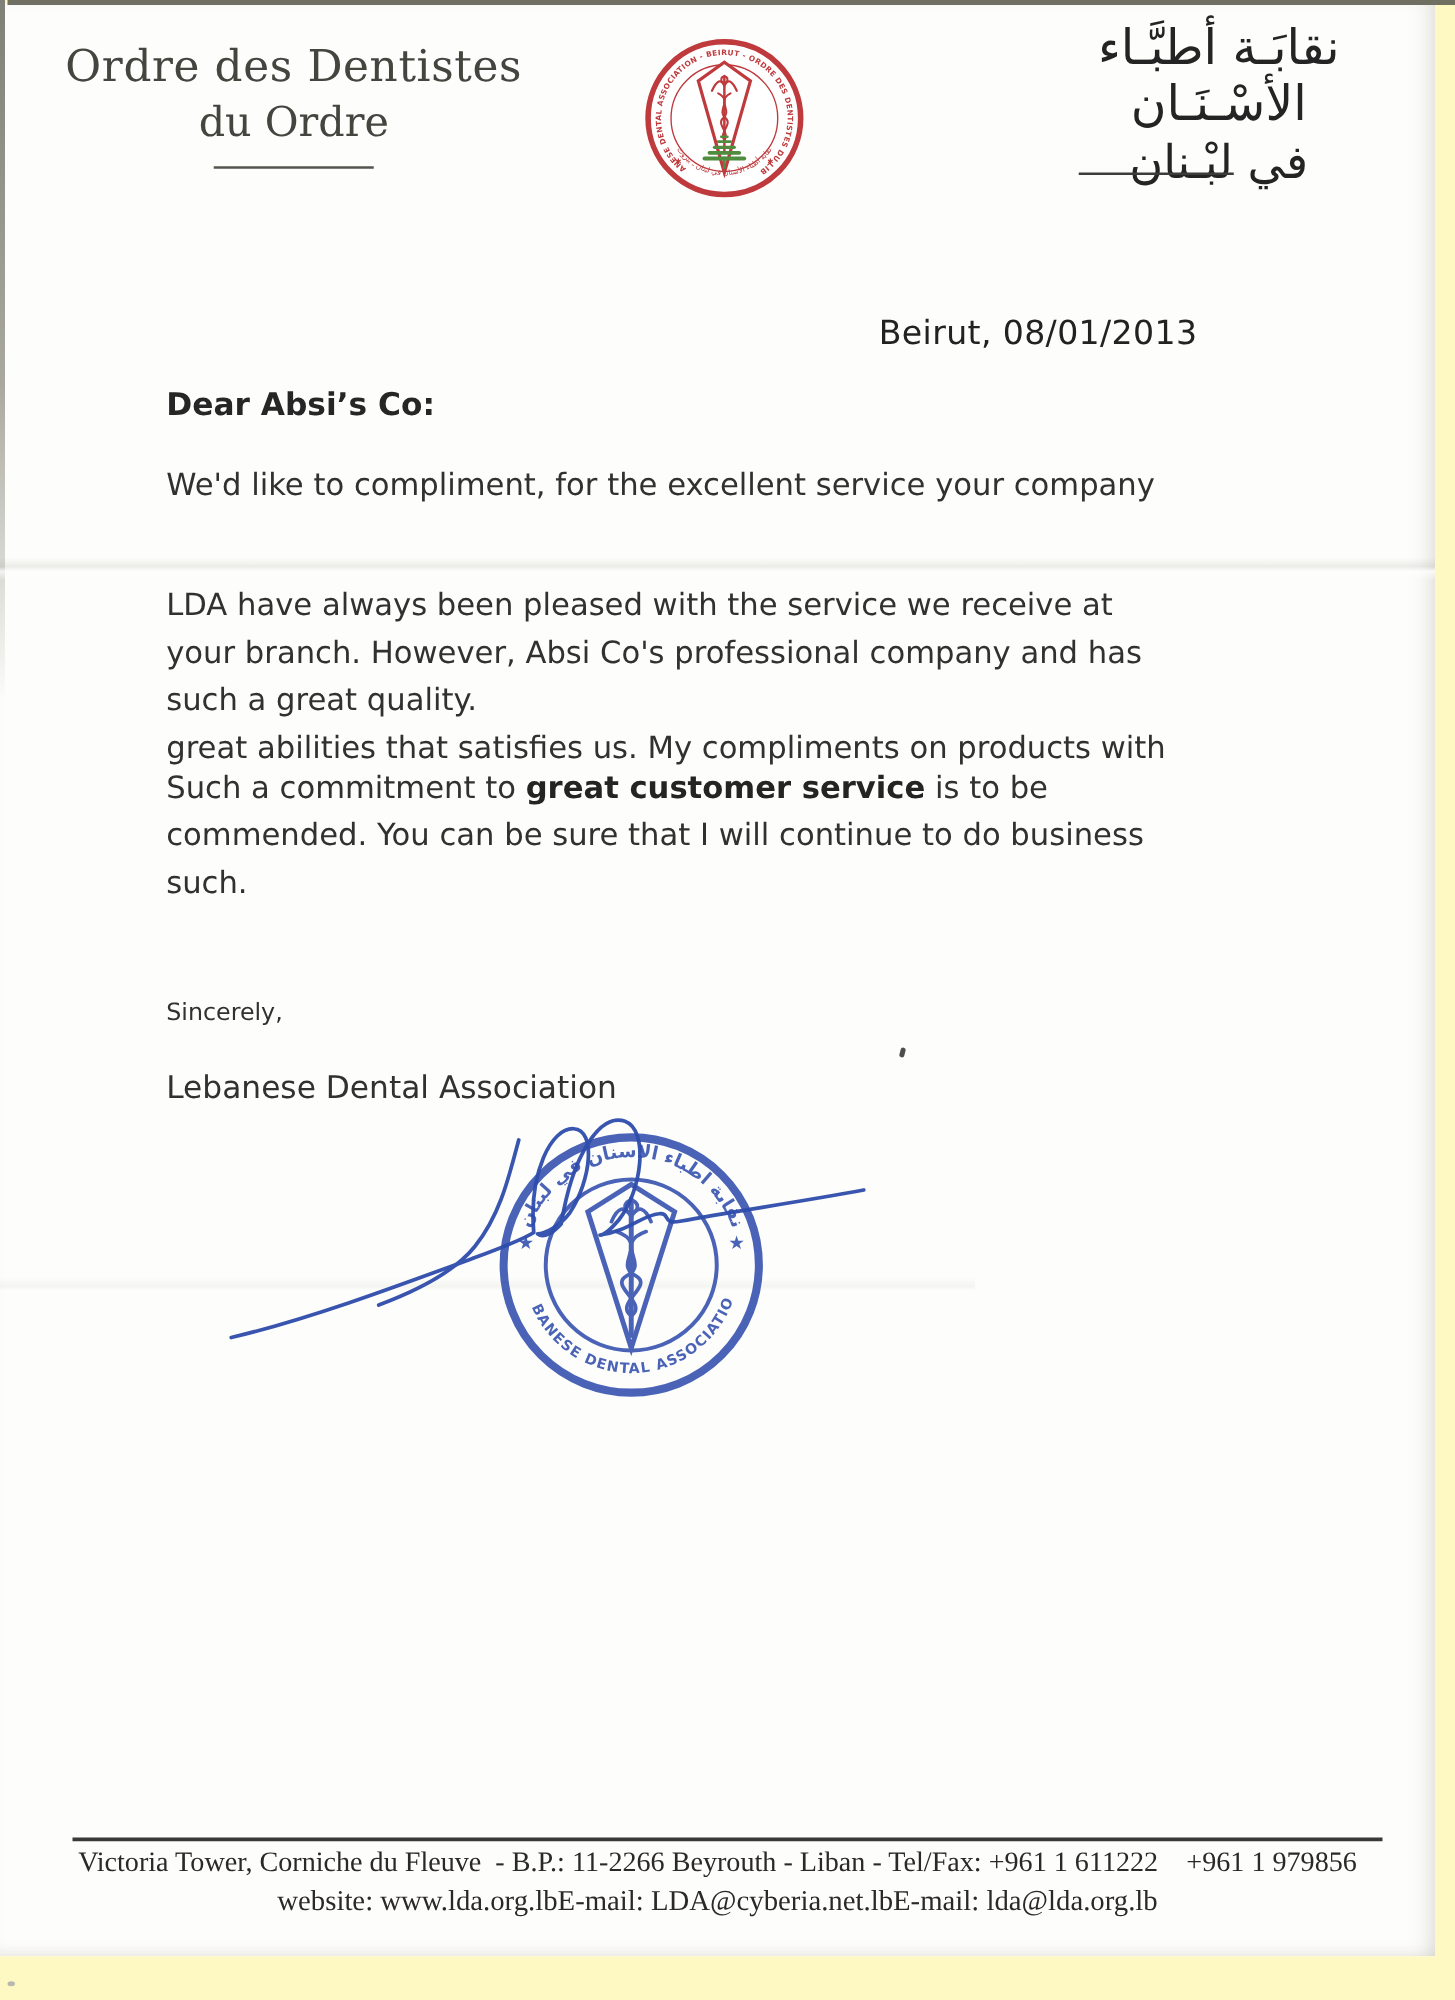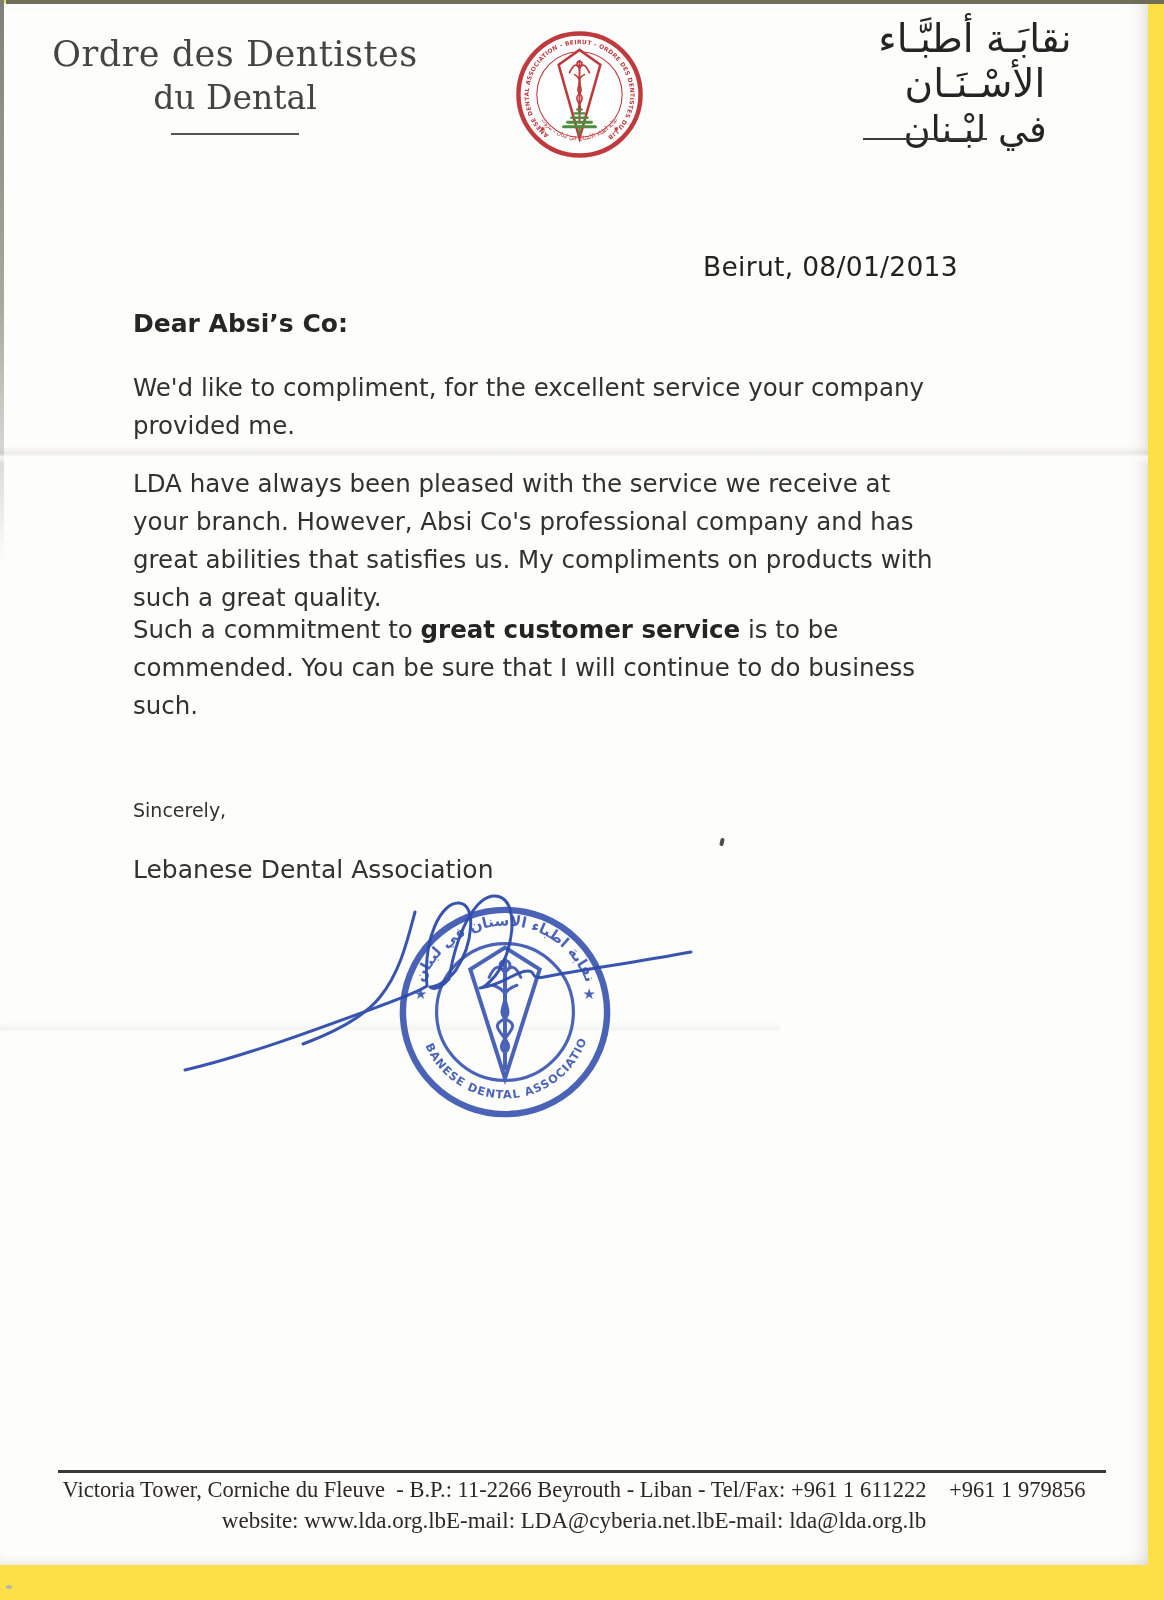--- a/index.html
+++ b/index.html
@@ -1,16 +1,16 @@
 <!DOCTYPE html>
 <html><head>
 <meta charset="utf-8">
 <style>
   html,body{margin:0;padding:0;background:#e8e7e1;}
-  .stage{position:relative;width:1164px;height:1600px;background:#fde047;overflow:hidden;
+  .stage{position:relative;width:1164px;height:1600px;background:#fef9c3;overflow:hidden;
          font-family:"DejaVu Sans",sans-serif;}
   .paper{position:absolute;left:0;top:3px;width:1148px;height:1562px;background:#fdfdfb;
          box-shadow:inset -14px 0 18px -12px rgba(110,108,96,.25), inset 0 -10px 14px -10px rgba(110,108,96,.18);}
   
   .topline{position:absolute;left:6px;top:0;width:1158px;height:4px;background:#5f6057;opacity:.9;}
   .leftedge{position:absolute;left:0;top:0;width:4px;height:560px;
             background:linear-gradient(180deg,#7f8077 0%,#a9a9a0 55%,rgba(170,170,160,0) 100%);}
   .crease1{position:absolute;left:0;top:446px;width:1148px;height:18px;
            background:linear-gradient(180deg,rgba(0,0,0,0) 0%,rgba(145,143,132,.16) 40%,rgba(255,255,255,.7) 62%,rgba(0,0,0,0) 100%);}
   .crease2{position:absolute;left:0;top:1022px;width:780px;height:16px;opacity:.55;
@@ -61,21 +61,21 @@
 
   <div class="topline"></div>
   <div class="leftedge"></div>
   <div class="crease1"></div>
   <div class="crease2"></div>
   <div class="speck-a"></div>
   <div class="speck-b"></div>
 
   <div class="org-fr">
     <div class="l1">Ordre des Dentistes</div>
-    <div class="l2">du Dental</div>
+    <div class="l2">du Ordre</div>
     <div class="rule-fr"></div>
   </div>
 
   <svg class="seal-svg" viewBox="0 0 132 132">
     <g fill="none" stroke-linecap="round" stroke="#bf3a3d">
       <circle cx="66" cy="66" r="61.5" stroke-width="4.5" fill="#ffffff"></circle>
       <circle cx="66" cy="66" r="43" stroke-width="1.1"></circle>
     </g>
     <defs>
       <path id="sealTop" d="M 36.7,107.8 A 51,51 0 1 1 95.3,107.8"></path>
@@ -113,28 +113,27 @@
     <div class="l1">نقابَـة أطبَّـاء الأسْـنَـان</div>
     <div class="l2">في لبْـنان</div>
     <div class="rule-ar"></div>
   </div>
 
   <div class="date">Beirut, 08/01/2013</div>
   <div class="salutation">Dear Absi’s Co:</div>
 
   <div class="para p1">
     <span class="line">We'd like to compliment, for the excellent service your company</span>
-    <span class="line">provided me.</span>
   </div>
 
   <div class="para p2">
     <span class="line">LDA have always been pleased with the service we receive at</span>
     <span class="line">your branch. However, Absi Co's professional company and has</span>
+    <span class="line">such a great quality.</span>
     <span class="line">great abilities that satisfies us. My compliments on products with</span>
-    <span class="line">such a great quality.</span>
   </div>
 
   <div class="para p3">
     <span class="line"><span>Such a commitment to </span><span class="b">great customer service</span><span> is to be</span></span>
     <span class="line">commended. You can be sure that I will continue to do business</span>
     <span class="line">such.</span>
   </div>
 
   <div class="closing">Sincerely,</div>
   <div class="signer">Lebanese Dental Association</div>

